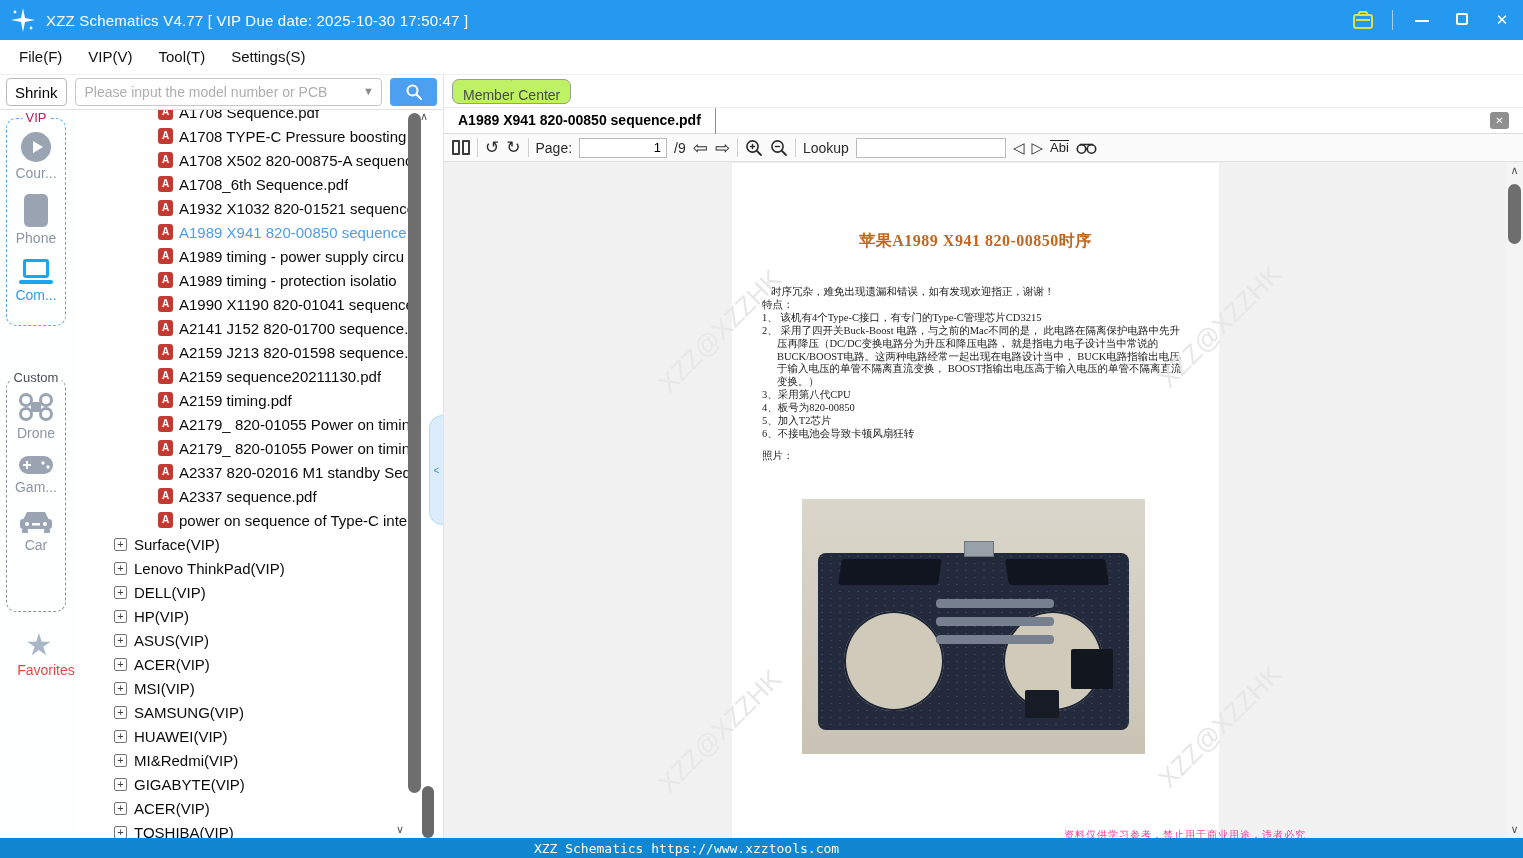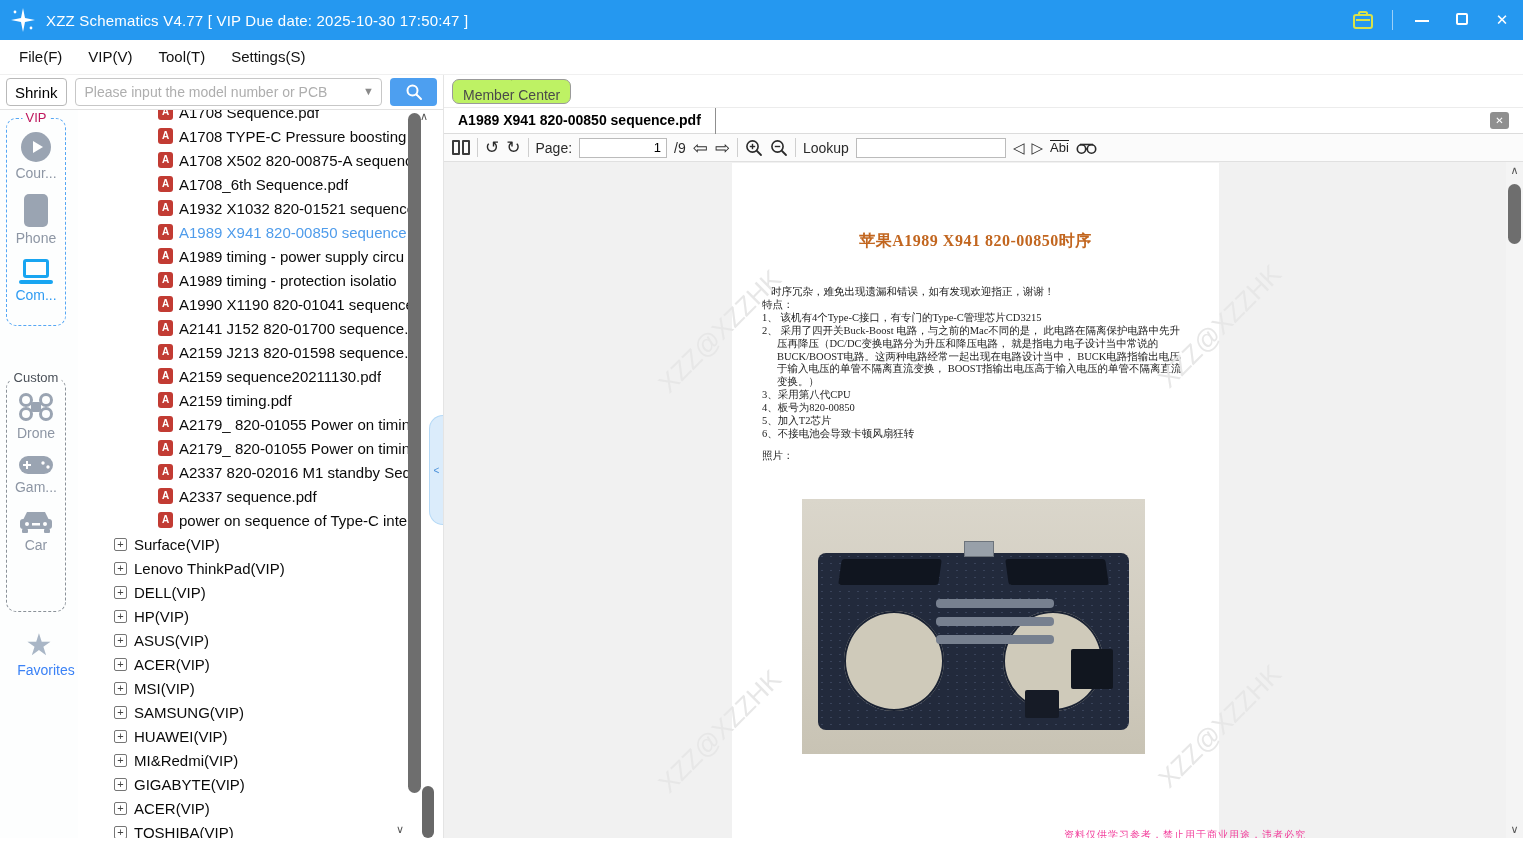--- a/index.html
+++ b/index.html
@@ -38,21 +38,21 @@
   .side-group.vip { top:8px; height:208px; border:1px dashed #56a7f4; }
   .side-group.custom { top:268px; height:234px; border:1px dashed #8b9299; }
   .group-legend { position:absolute; top:-9px; left:50%; transform:translateX(-50%); background:#fdfefe; padding:0 3px; font-size:13px; white-space:nowrap; }
   .side-group.vip .group-legend { color:#be185d; }
   .side-group.custom .group-legend { color:#4a5058; }
   .side-item { width:100%; display:flex; flex-direction:column; align-items:center; margin-top:13px; }
   .side-item .lbl { font-size:14px; color:#8d96a4; margin-top:3px; white-space:nowrap; }
   .side-item.active .lbl { color:#2f9bf2; }
   .favorites { position:absolute; top:520px; left:0; width:78px; display:flex; flex-direction:column; align-items:center; }
   .star-glyph { font-size:30px; color:#a9b6c6; line-height:30px; }
-  .fav-lbl { font-size:14px; color:#3b82f6; margin-top:2px;margin-left:14px; }
+  .fav-lbl { font-size:14px; color:#ef4444; margin-top:2px;margin-left:14px; }
 
   
   .ic-play { width:30px; height:30px; border-radius:50%; background:#9aa4b2; position:relative; }
   .ic-play::after { content:""; position:absolute; left:12px; top:9px; border-left:10px solid #fff; border-top:6px solid transparent; border-bottom:6px solid transparent; }
   .ic-phone { width:24px; height:33px; border-radius:5px; background:#9aa4b2; }
   .ic-laptop { width:34px; height:25px; position:relative; }
   .ic-laptop .scr { position:absolute; left:4px; top:0; width:26px; height:19px; border:3px solid #18a5f1; border-radius:3px; }
   .ic-laptop .base { position:absolute; left:0; bottom:0; width:34px; height:4px; background:#18a5f1; border-radius:2px; }
   .ic-drone,.ic-gamepad,.ic-car { color:#9aa4b2; }
 
@@ -519,13 +519,16 @@
       <div class="watermark wm4">XZZ@XZZHK</div>
 
       <div class="vscroll">
         <div class="up">∧</div>
         <div class="thumb"></div>
         <div class="down">∨</div>
       </div>
     </div>
   </div>
 
+  <div class="statusbar">
+    <span>XZZ Schematics https://www.xzztools.com</span>
+  </div>
 </div>
 
 </body></html>

